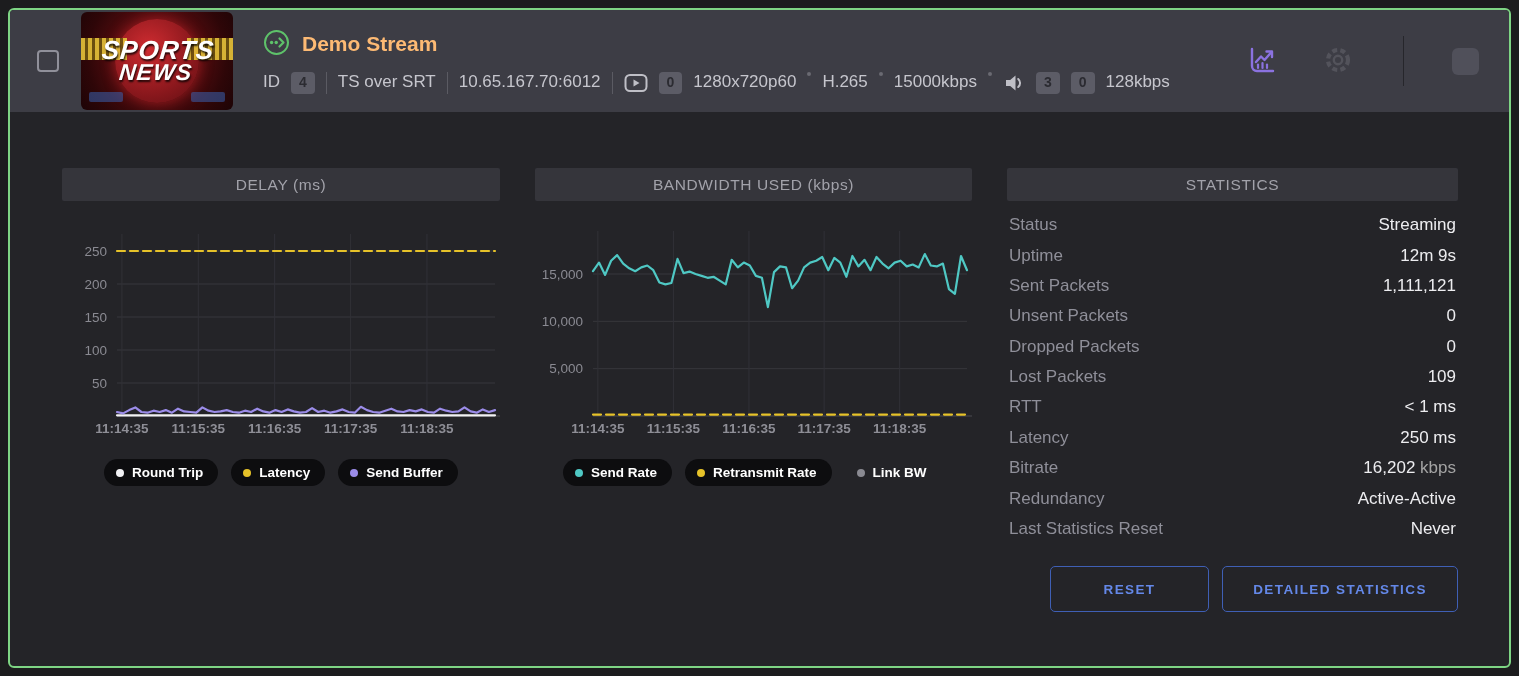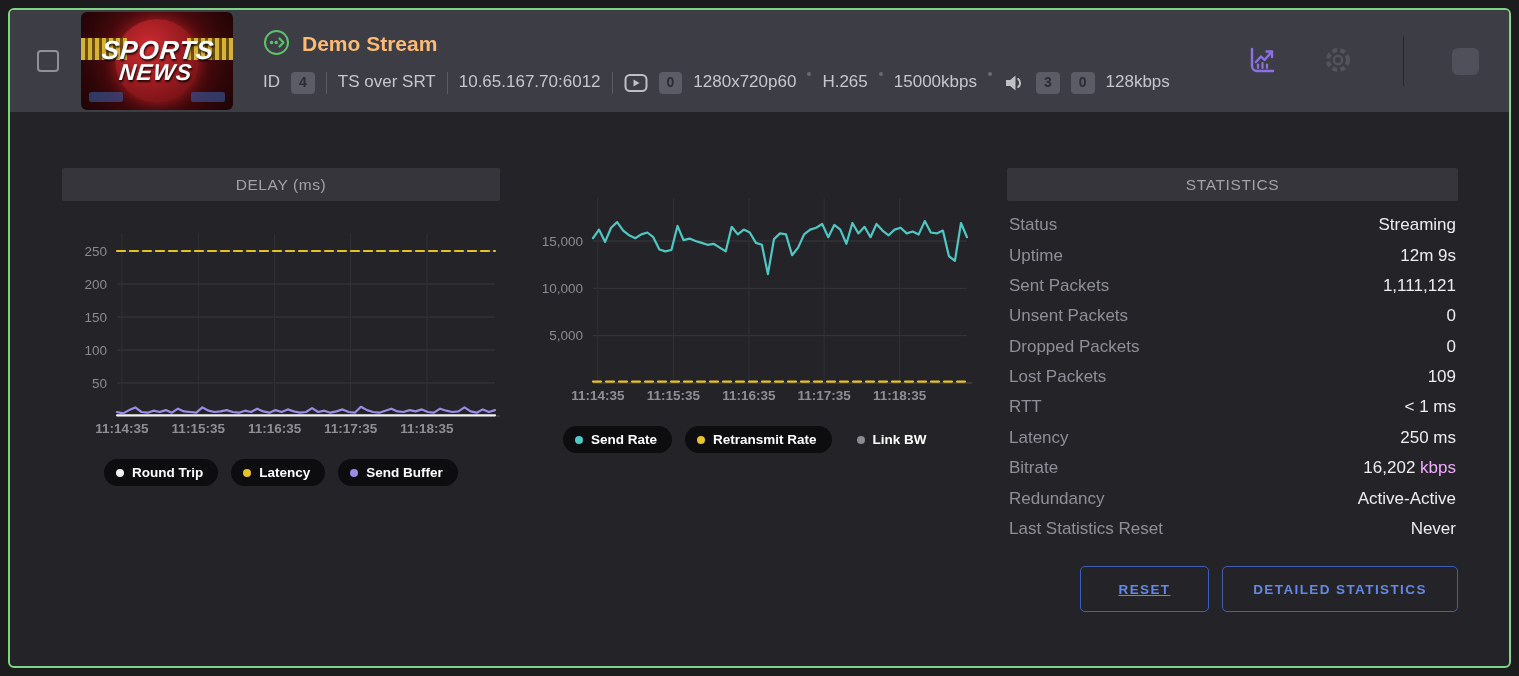--- a/index.html
+++ b/index.html
@@ -62,26 +62,26 @@
                  padding:6px 15px 6px 12px; cursor:pointer; }
   .legend-item.off { background:transparent; }
   .legend-dot { width:8px; height:8px; border-radius:50%; }
   .legend-label { color:#ffffff; font-weight:bold; font-size:13.5px; }
 
   
   .stats-rows { margin-top:9px; }
   .stat-row { display:flex; justify-content:space-between; align-items:flex-start; padding:5.2px 2px; font-size:17px; }
   .stat-label { color:#8f8f99; }
   .stat-value { color:#ededf0; }
-  .stat-unit { color:#f0abfc; }
+  .stat-unit { color:#a3a3a3; }
 
   .stats-buttons { display:flex; justify-content:flex-end; gap:13px; margin-top:22px; }
   .btn { background:transparent; border:1px solid #3f5fb5; color:#6488e8; font-family:"Liberation Sans",sans-serif;
          font-weight:bold; font-size:13.5px; letter-spacing:1.4px; border-radius:5px; height:46px; cursor:pointer; }
-  .btn-reset { width:129px;text-decoration:underline; }
+  .btn-reset { width:159px; }
   .btn-detailed { width:236px; }
 </style>
 </head>
 <body>
 
 <div class="card">
 
   <div class="header">
     <div class="checkbox"></div>
 
@@ -209,20 +209,21 @@
             <span class="legend-label">Latency</span>
           </div>
           <div class="legend-item">
             <span class="legend-dot" style="background: rgb(155, 140, 232);"></span>
             <span class="legend-label">Send Buffer</span>
           </div>
         </div>
     </div>
 
     <div class="panel panel-bw">
+      <div class="panel-title">BANDWIDTH USED (kbps)</div>
       <svg class="chart" id="bandwidth-svg" width="437" height="242">
           <line x1="58" y1="167.66666666666666" x2="432" y2="167.66666666666666" stroke="#37373c" stroke-width="1"></line>
           <text x="48" y="172.16666666666666" text-anchor="end" fill="#8a8a92" font-size="13.5" font-family="Liberation Sans, sans-serif">5,000</text>
           <line x1="58" y1="120.33333333333333" x2="432" y2="120.33333333333333" stroke="#37373c" stroke-width="1"></line>
           <text x="48" y="124.83333333333333" text-anchor="end" fill="#8a8a92" font-size="13.5" font-family="Liberation Sans, sans-serif">10,000</text>
           <line x1="58" y1="73" x2="432" y2="73" stroke="#37373c" stroke-width="1"></line>
           <text x="48" y="77.5" text-anchor="end" fill="#8a8a92" font-size="13.5" font-family="Liberation Sans, sans-serif">15,000</text>
           <line x1="62.862" y1="30" x2="62.862" y2="215" stroke="#313137" stroke-width="1"></line>
           <text x="62.862" y="232" text-anchor="middle" fill="#8e8e96" font-size="13.5" font-weight="bold" font-family="Liberation Sans, sans-serif">11:14:35</text>
           <line x1="138.41" y1="30" x2="138.41" y2="215" stroke="#313137" stroke-width="1"></line>

